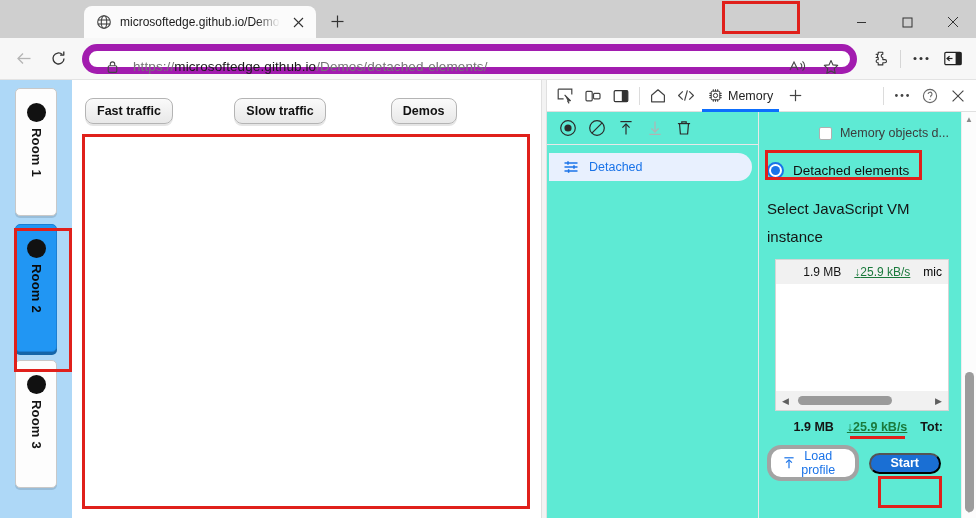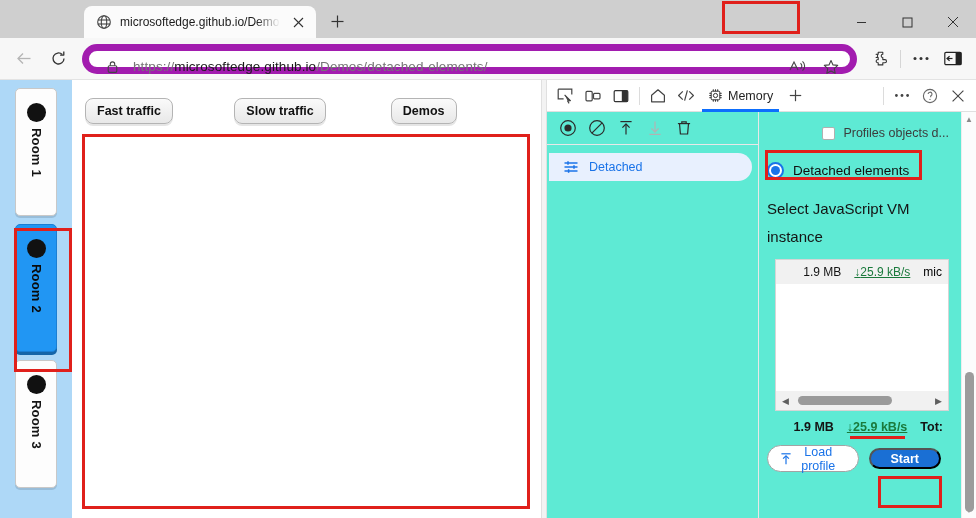--- a/index.html
+++ b/index.html
@@ -180,21 +180,21 @@
     display: flex; align-items: center; justify-content: flex-end; gap: 13px;
     font-size: 12.5px; font-weight: 700; margin: 9px 6px 0 0; white-space: nowrap; position: relative;
   }
   .mb { color: #141414; }
   .kbs { color: #1a7a3c; text-decoration: underline; }
   .tot { color: #141414; }
   .redline { position: absolute; left: 83px; bottom: -5px; width: 55px; height: 3px; background: #e0201b; }
 
   .actions { display: flex; align-items: center; justify-content: flex-end; gap: 10px; margin: 11px 8px 0 0; position: relative; }
   .loadbtn {
-    height: 27px; border: 1px solid #a3a3a3; border-radius: 14px; background: #fff;
+    height: 36px; border: 4px solid #a3a3a3; border-radius: 14px; background: #fff;
     display: flex; align-items: center; padding: 0 14px 0 11px;
     font-size: 12.5px; color: #1a73e8;
   }
   .startbtn {
     height: 21px; border-radius: 14px; background: #1a6fd4; color: #fff;
     display: flex; align-items: center; justify-content: center;
     font-size: 12.5px; padding: 0 20px; font-weight: 600; text-align: center;
   }
   .hl-start {
     position: absolute; left: 878px; top: 476px; width: 64px; height: 32px;
@@ -490,21 +490,21 @@
               <span>Detached</span>
             </div>
           </div>
         </div>
 
         <div class="mem-right">
           <div class="mr-inner">
 
             <div class="chkrow">
               <span class="chkbox"></span>
-              <span class="chklbl">Profiles objects d...</span>
+              <span class="chklbl">Memory objects d...</span>
             </div>
 
             <div class="radiorow">
               <span class="radio">
                   <span class="dot"></span>
                 </span>
               <span class="radiolbl">Detached elements</span>
             </div>
 
 

